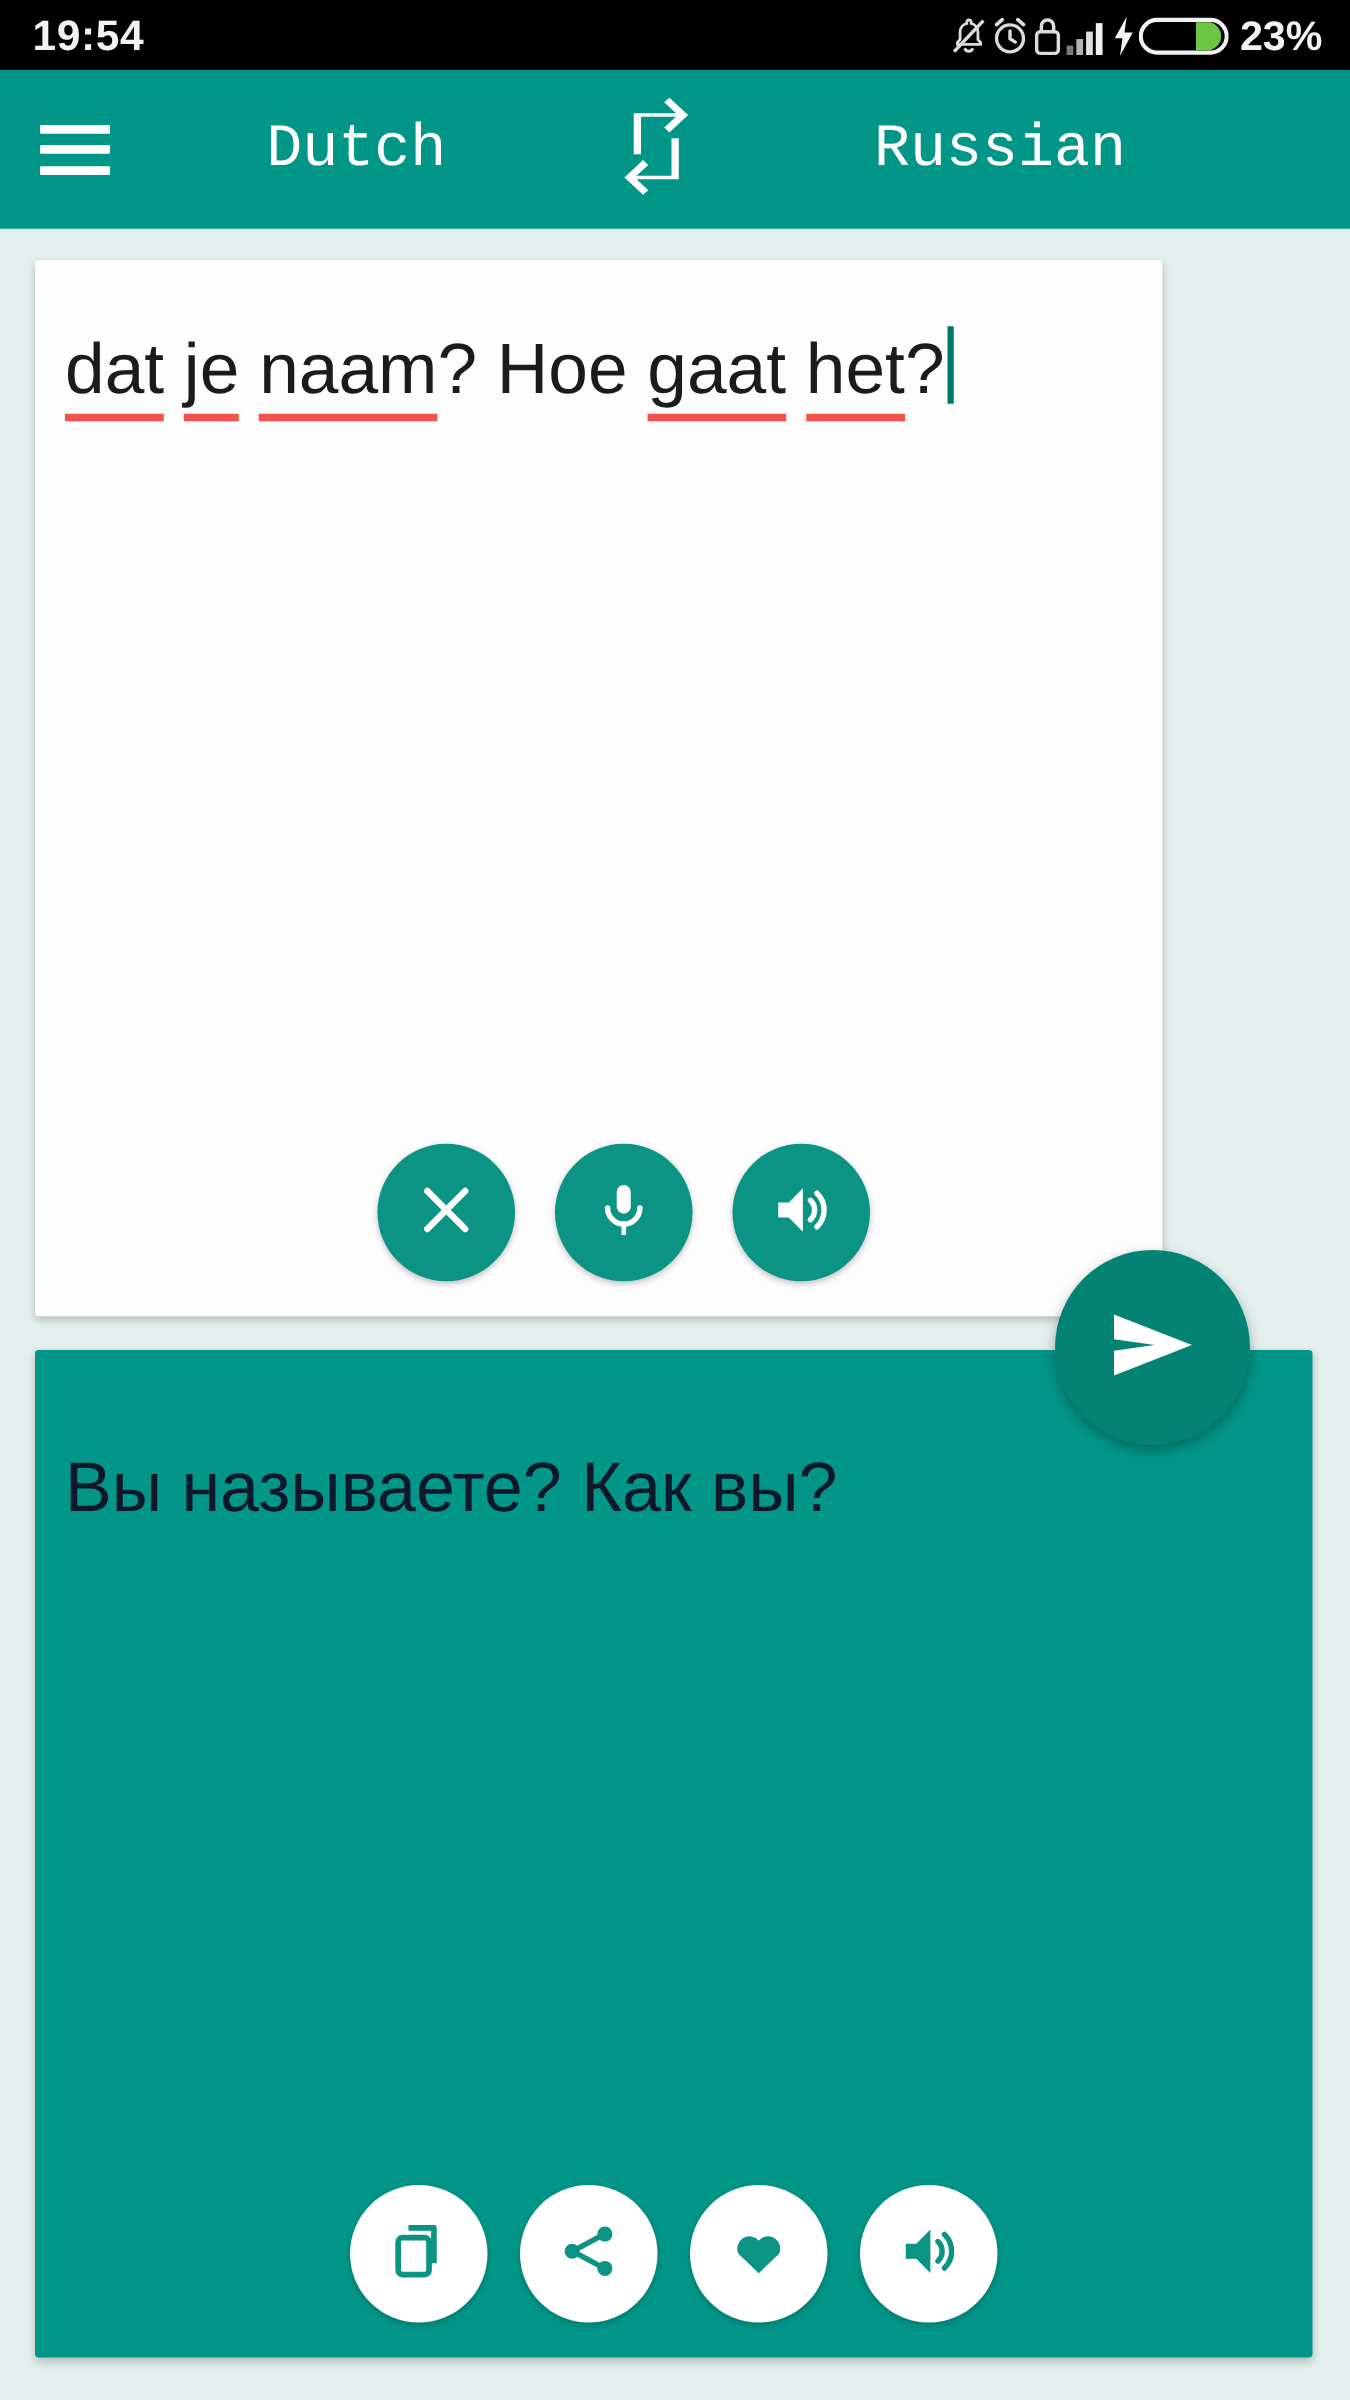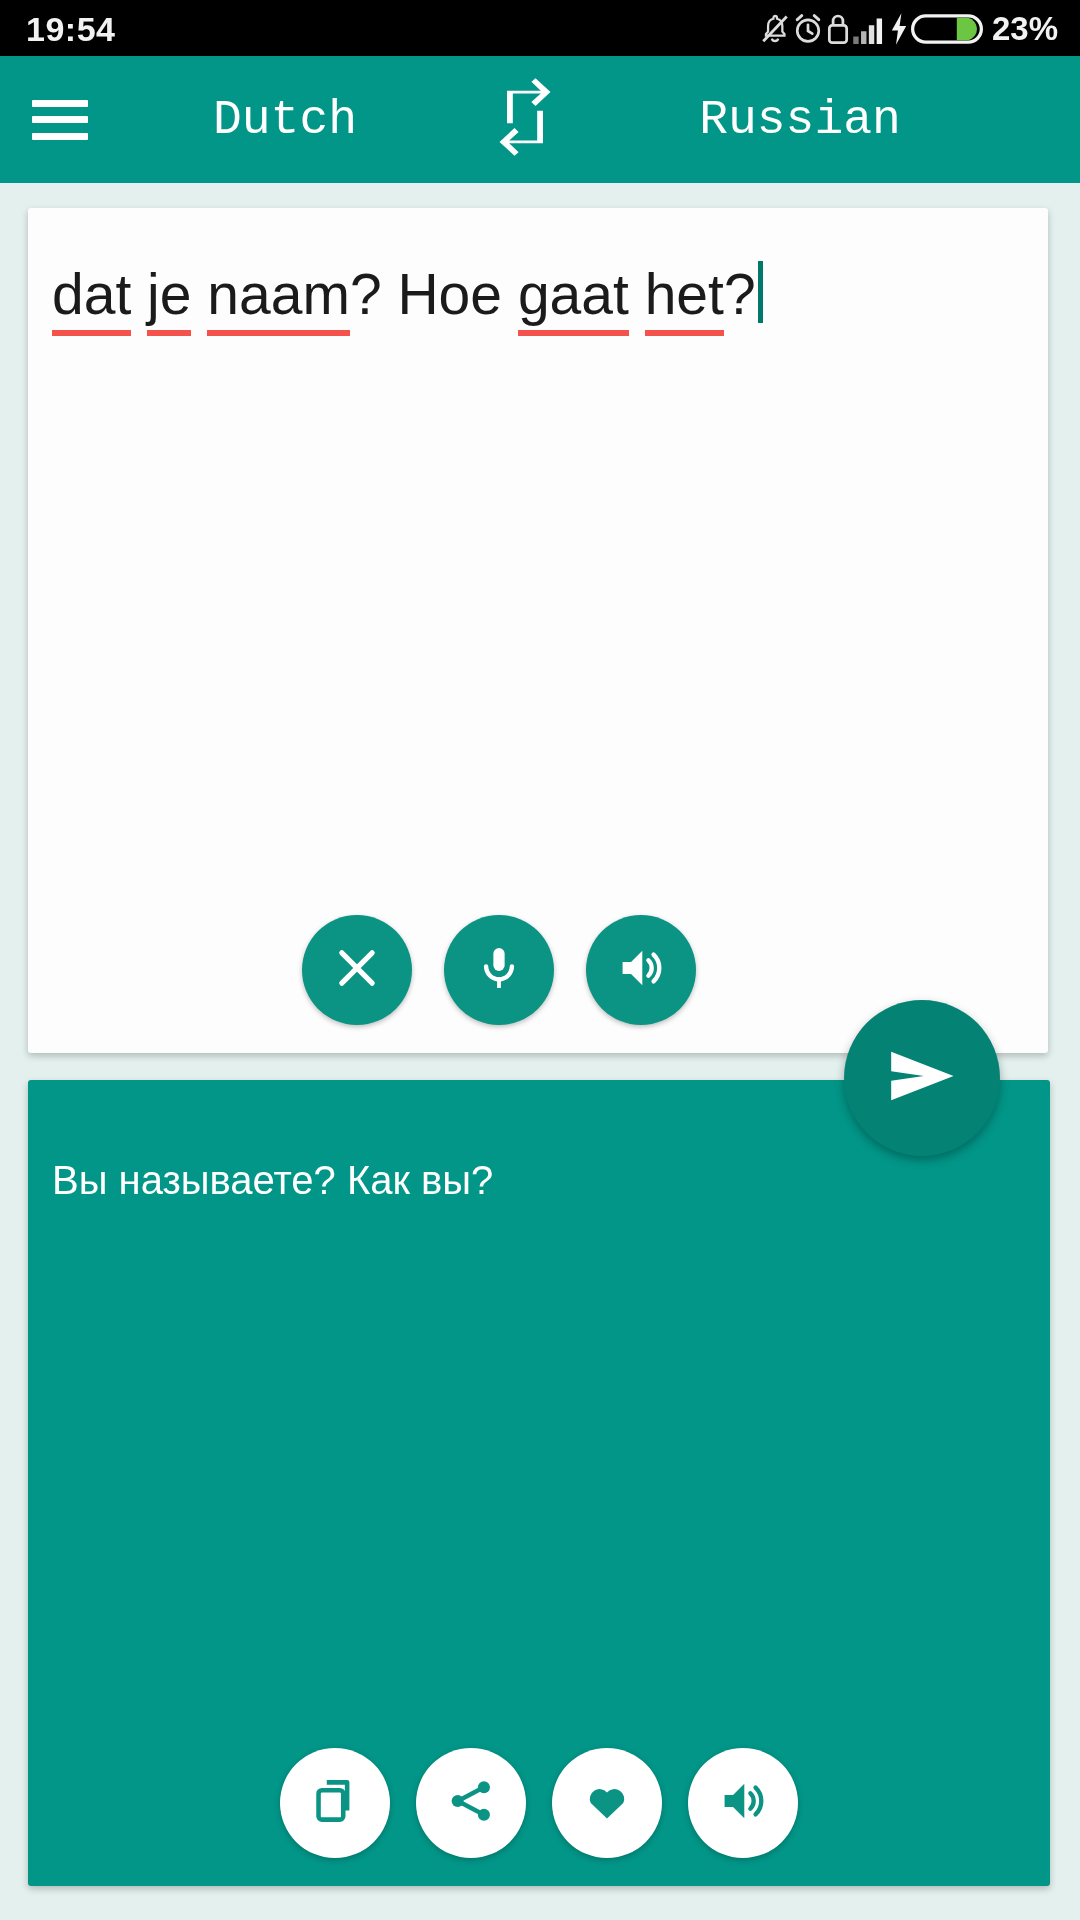--- a/index.html
+++ b/index.html
@@ -97,21 +97,21 @@
     align-items: center;
     justify-content: center;
     cursor: pointer;
   }
 
   
   .source-card {
     position: absolute;
     top: 208px;
     left: 28px;
-    width: 1020px;
+    width: 902px;
     height: 845px;
     background: #fdfdfd;
     border-radius: 3px;
     box-shadow: 0 3px 7px rgba(0,0,0,0.22);
   }
   .source-text-wrap {
     position: absolute;
     top: 44px;
     left: 24px;
     right: 24px;
@@ -193,22 +193,22 @@
     height: 806px;
     background: #029688;
     border-radius: 3px;
     box-shadow: 0 3px 7px rgba(0,0,0,0.22);
   }
   .tgt-text {
     position: absolute;
     top: 76px;
     left: 24px;
     right: 24px;
-    font-size: 40px;
-    color: #ffffff;
+    font-size: 56px;
+    color: #0f172a;
     line-height: 1.2;
   }
   .tgt-actions {
     position: absolute;
     bottom: 28px;
     left: 0;
     width: 1022px;
     display: flex;
     justify-content: center;
     gap: 26px;

